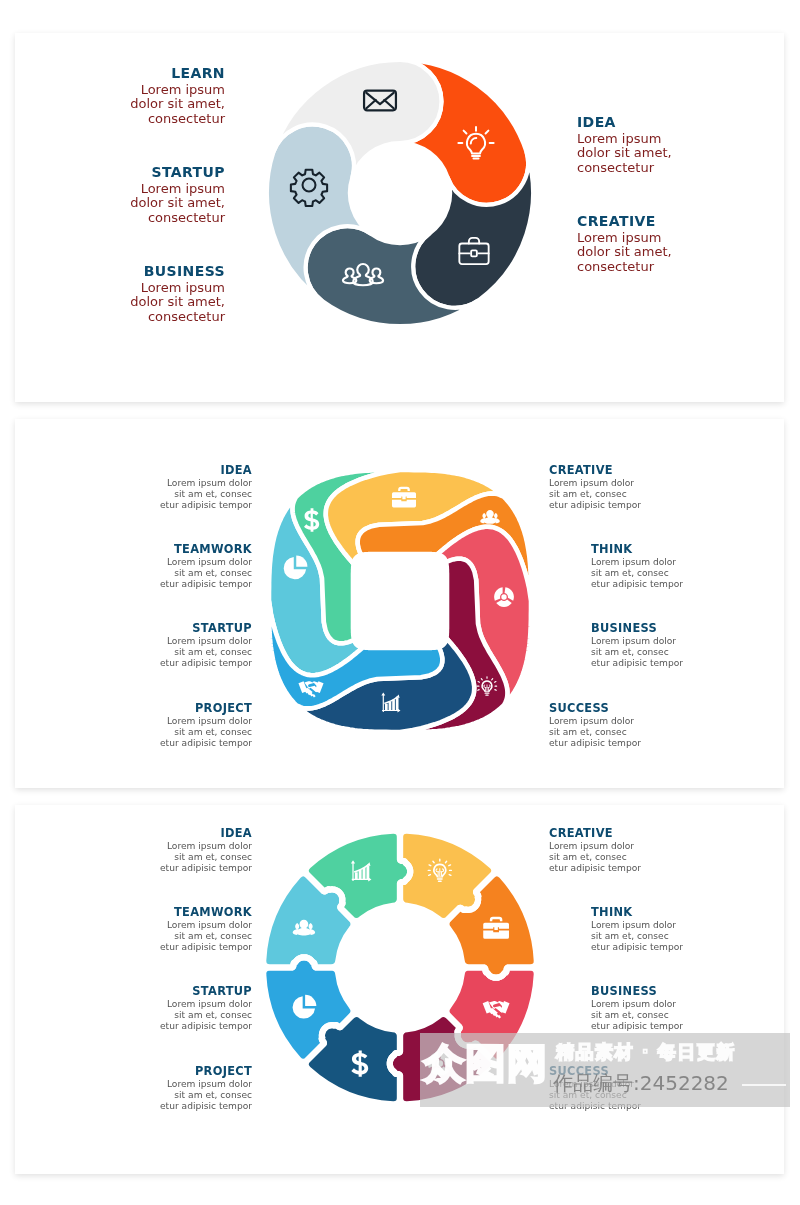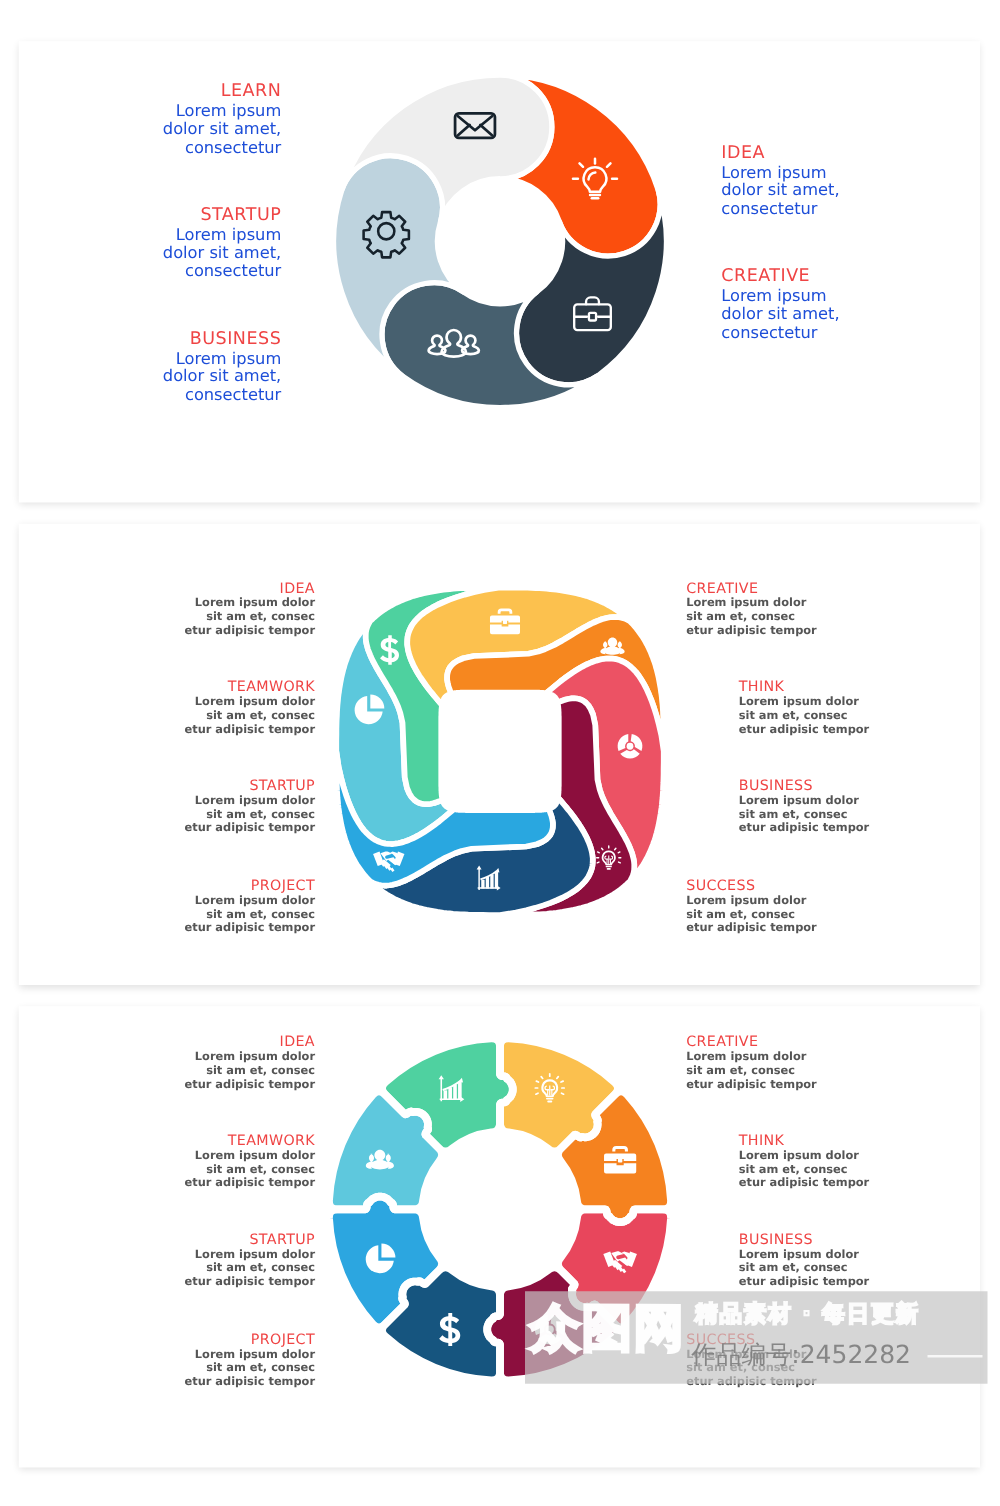--- a/index.html
+++ b/index.html
@@ -8,26 +8,26 @@
        font-family:"DejaVu Sans","Liberation Sans",sans-serif;
        -webkit-font-smoothing:antialiased;}
   .stage{position:relative;width:800px;height:1205px;background:#ffffff;}
   .card{position:absolute;left:15px;width:769px;background:#ffffff;
         box-shadow:0 2px 6px rgba(0,0,0,.12);}
   #card-1{top:33px;height:369px;}
   #card-2{top:419px;height:369px;}
   #card-3{top:805px;height:369px;}
   .art{position:absolute;left:0;top:0;width:800px;height:1205px;}
   .lbl{position:absolute;}
-  .lbl .t{font-weight:400;color:#ef4444;}
-  .lbl .b{color:#1d4ed8;}
+  .lbl .t{font-weight:700;color:#0c4a6e;}
+  .lbl .b{color:#7f1d1d;}
   .p1 .t{font-size:14px;line-height:16px;letter-spacing:.4px;}
   .p1 .b{font-size:13px;line-height:14.3px;margin-top:2px;}
   .p23 .t{font-size:11.4px;line-height:13px;letter-spacing:.3px;}
-  .p23 .b{font-size:9.1px;line-height:10.9px;color:#555;margin-top:1px;font-weight:bold;}
+  .p23 .b{font-size:9.1px;line-height:10.9px;color:#555;margin-top:1px;}
   .ra{text-align:right;}
   .la{text-align:left;}
   .wm{position:absolute;left:0;top:0;width:800px;height:1205px;padding-left:16px;}
   .wm-bar{position:absolute;left:420px;top:1033px;width:370px;height:74px;
           background:#c4c4c4;opacity:.70;}
   .wm-logo{position:absolute;left:424px;top:1042px;font-size:40px;line-height:42px;
            letter-spacing:1.5px;color:transparent;font-weight:400;
            -webkit-text-stroke:4px rgba(255,255,255,.97);paint-order:stroke fill;}
   .wm-tag{position:absolute;left:556px;top:1038px;font-size:18px;line-height:28px;
           letter-spacing:1.5px;color:transparent;font-weight:700;

